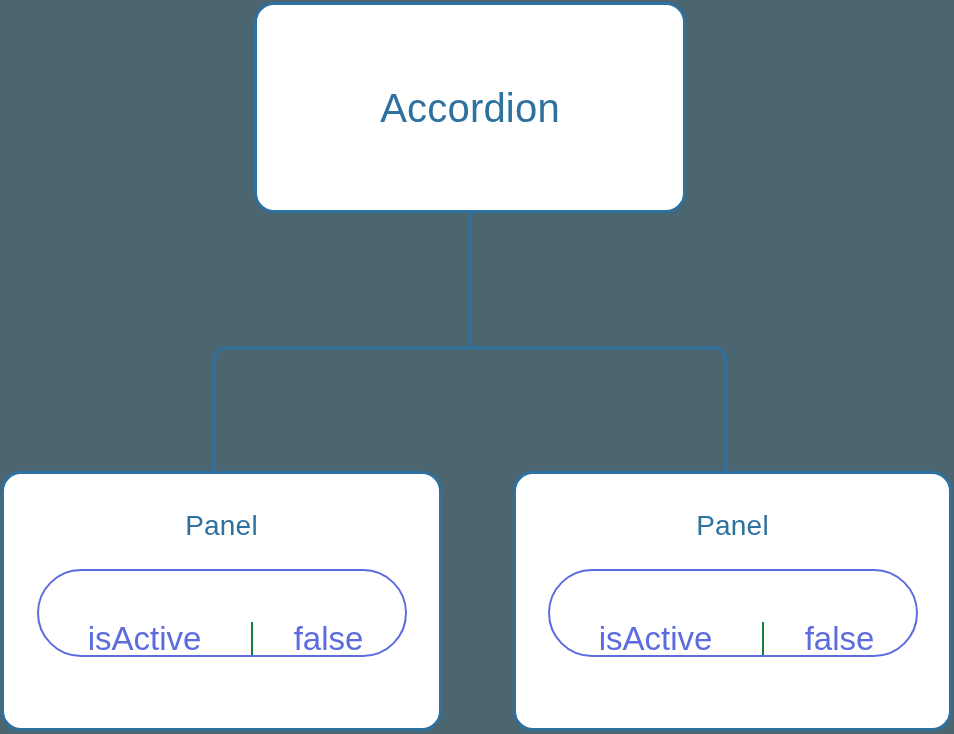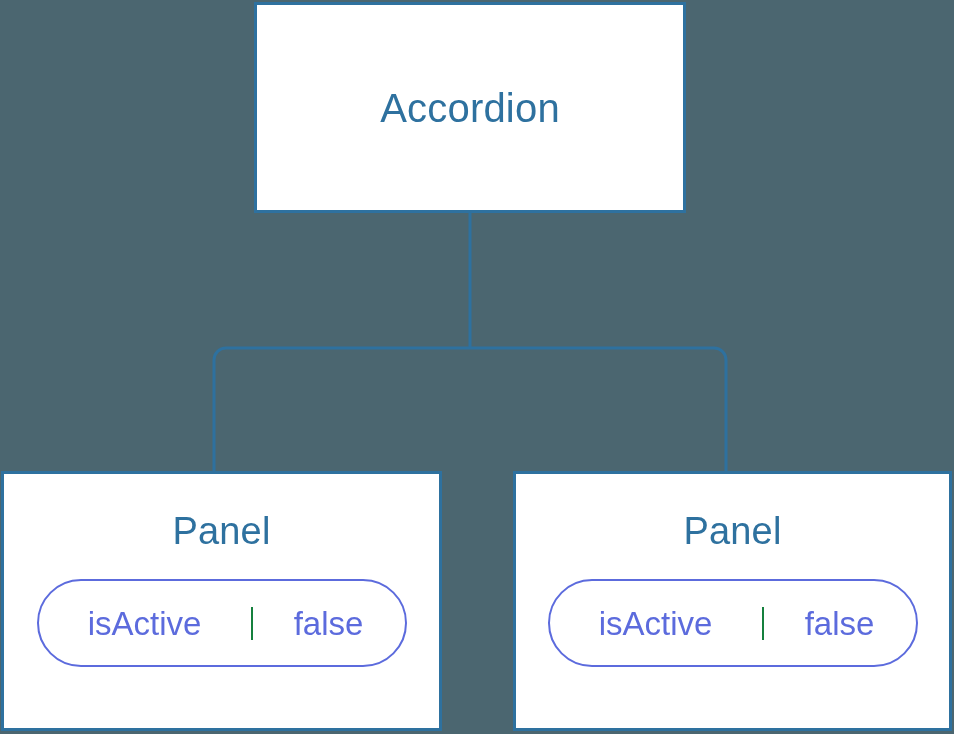--- a/index.html
+++ b/index.html
@@ -30,21 +30,21 @@
     height: 734px;
     pointer-events: none;
   }
 
   
   .node-card {
     position: absolute;
     box-sizing: border-box;
     background: #ffffff;
     border: 3px solid #2e719f;
-    border-radius: 0;
+    border-radius: 20px;
     display: flex;
     flex-direction: column;
     align-items: center;
   }
 
   #node-accordion {
     left: 254px;
     top: 2px;
     width: 432px;
     height: 211px;
@@ -62,39 +62,39 @@
   #node-panel-1 {
     left: 513px;
     top: 471px;
     width: 439px;
     height: 260px;
     padding-top: 38px;
   }
 
   .node-title {
     color: #2e719f;
-    font-size: 38px;
+    font-size: 28px;
     line-height: 1;
     letter-spacing: 0.2px;
     white-space: nowrap;
   }
 
   #node-accordion .node-title {
     font-size: 40px;
   }
 
   
   .state-pill {
     box-sizing: border-box;
     margin-top: 29px;
     height: 88px;
     border: 2px solid #5c6bdd;
     border-radius: 46px;
     display: flex;
-    align-items: center;
+    align-items: flex-end;
     background: #ffffff;
   }
 
   .pill-key,
   .pill-value {
     display: flex;
     align-items: center;
     justify-content: center;
     color: #5c6bdd;
     font-size: 33px;

